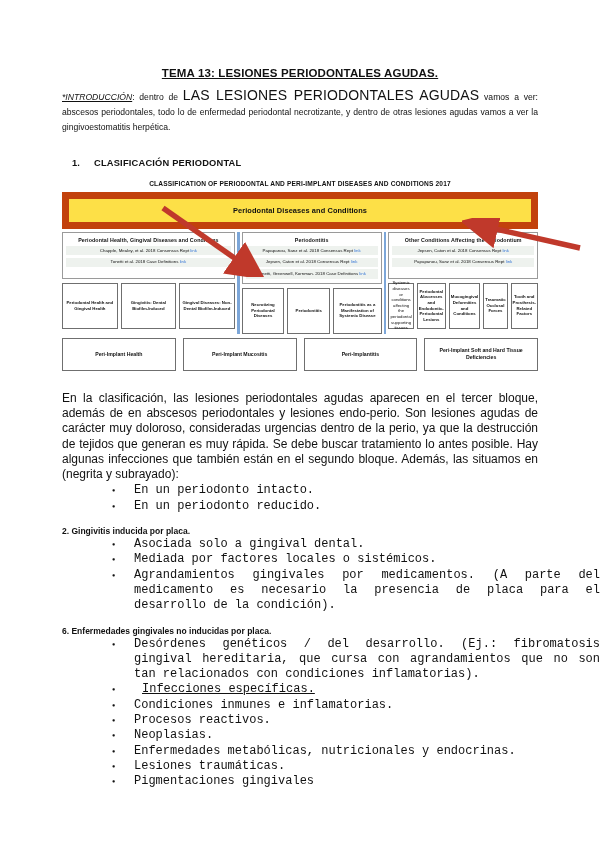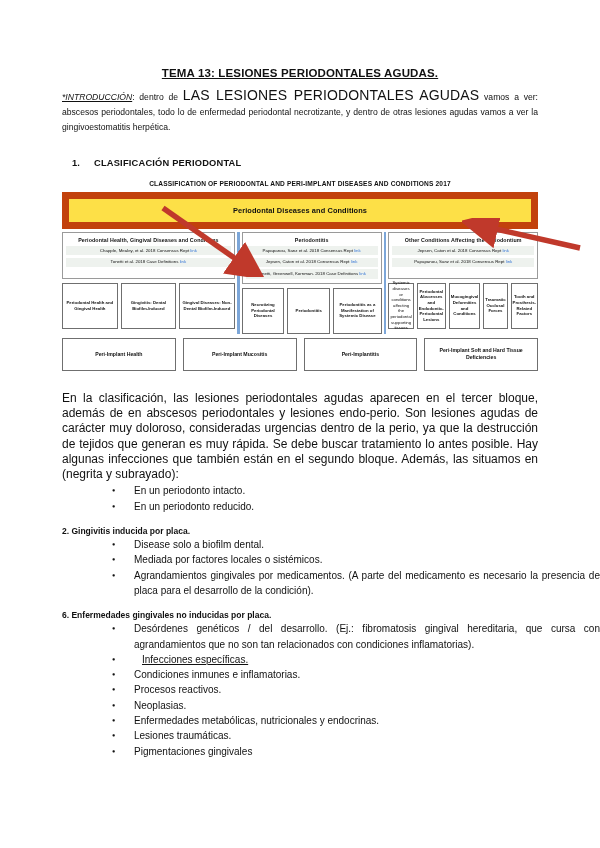--- a/index.html
+++ b/index.html
@@ -120,25 +120,26 @@
     margin:12px 62px 0 62px;
     font-size:8.5px;
     font-weight:bold;
   }
   ul.bul {
     margin:1px 0 0 0;
     padding-left:112px;
     list-style:none;
   }
   ul.bul li {
-    font-size:10px;
+    font-size:12px;
     line-height:15.3px;
     position:relative;
     text-align:justify;
     padding-left:22px;
+    font-family:Liberation Mono, monospace;
   }
   ul.bul li:before {
     content:"\25CF";
     position:absolute;
     left:0; top:0;
     font-size:5.5px;
     line-height:15.3px;
   }
   ul.bul li.u > span { text-decoration:underline;padding-left:8px; }
 </style>
@@ -245,21 +246,21 @@
 
   <p class="body-par">En la clasificación, las lesiones periodontales agudas aparecen en el tercer bloque, además de en abscesos periodontales y lesiones endo-perio. Son lesiones agudas de carácter muy doloroso, consideradas urgencias dentro de la perio, ya que la destrucción de tejidos que generan es muy rápida. Se debe buscar tratamiento lo antes posible. Hay algunas infecciones que también están en el segundo bloque. Además, las situamos en (negrita y subrayado):</p>
 
   <ul class="bul">
     <li>En un periodonto intacto.</li>
     <li>En un periodonto reducido.</li>
   </ul>
 
   <div class="num-head">2. Gingivitis inducida por placa.</div>
   <ul class="bul">
-    <li>Disease solo a biofilm dental.</li>
+    <li>Asociada solo a gingival dental.</li>
     <li>Mediada por factores locales o sistémicos.</li>
     <li>Agrandamientos gingivales por medicamentos. (A parte del medicamento es necesario la presencia de placa para el desarrollo de la condición).</li>
   </ul>
 
   <div class="num-head">6. Enfermedades gingivales no inducidas por placa.</div>
   <ul class="bul">
     <li>Desórdenes genéticos / del desarrollo. (Ej.: fibromatosis gingival hereditaria, que cursa con agrandamientos que no son tan relacionados con condiciones inflamatorias).</li>
     <li class="u"><span>Infecciones específicas.</span></li>
     <li>Condiciones inmunes e inflamatorias.</li>
     <li>Procesos reactivos.</li>

